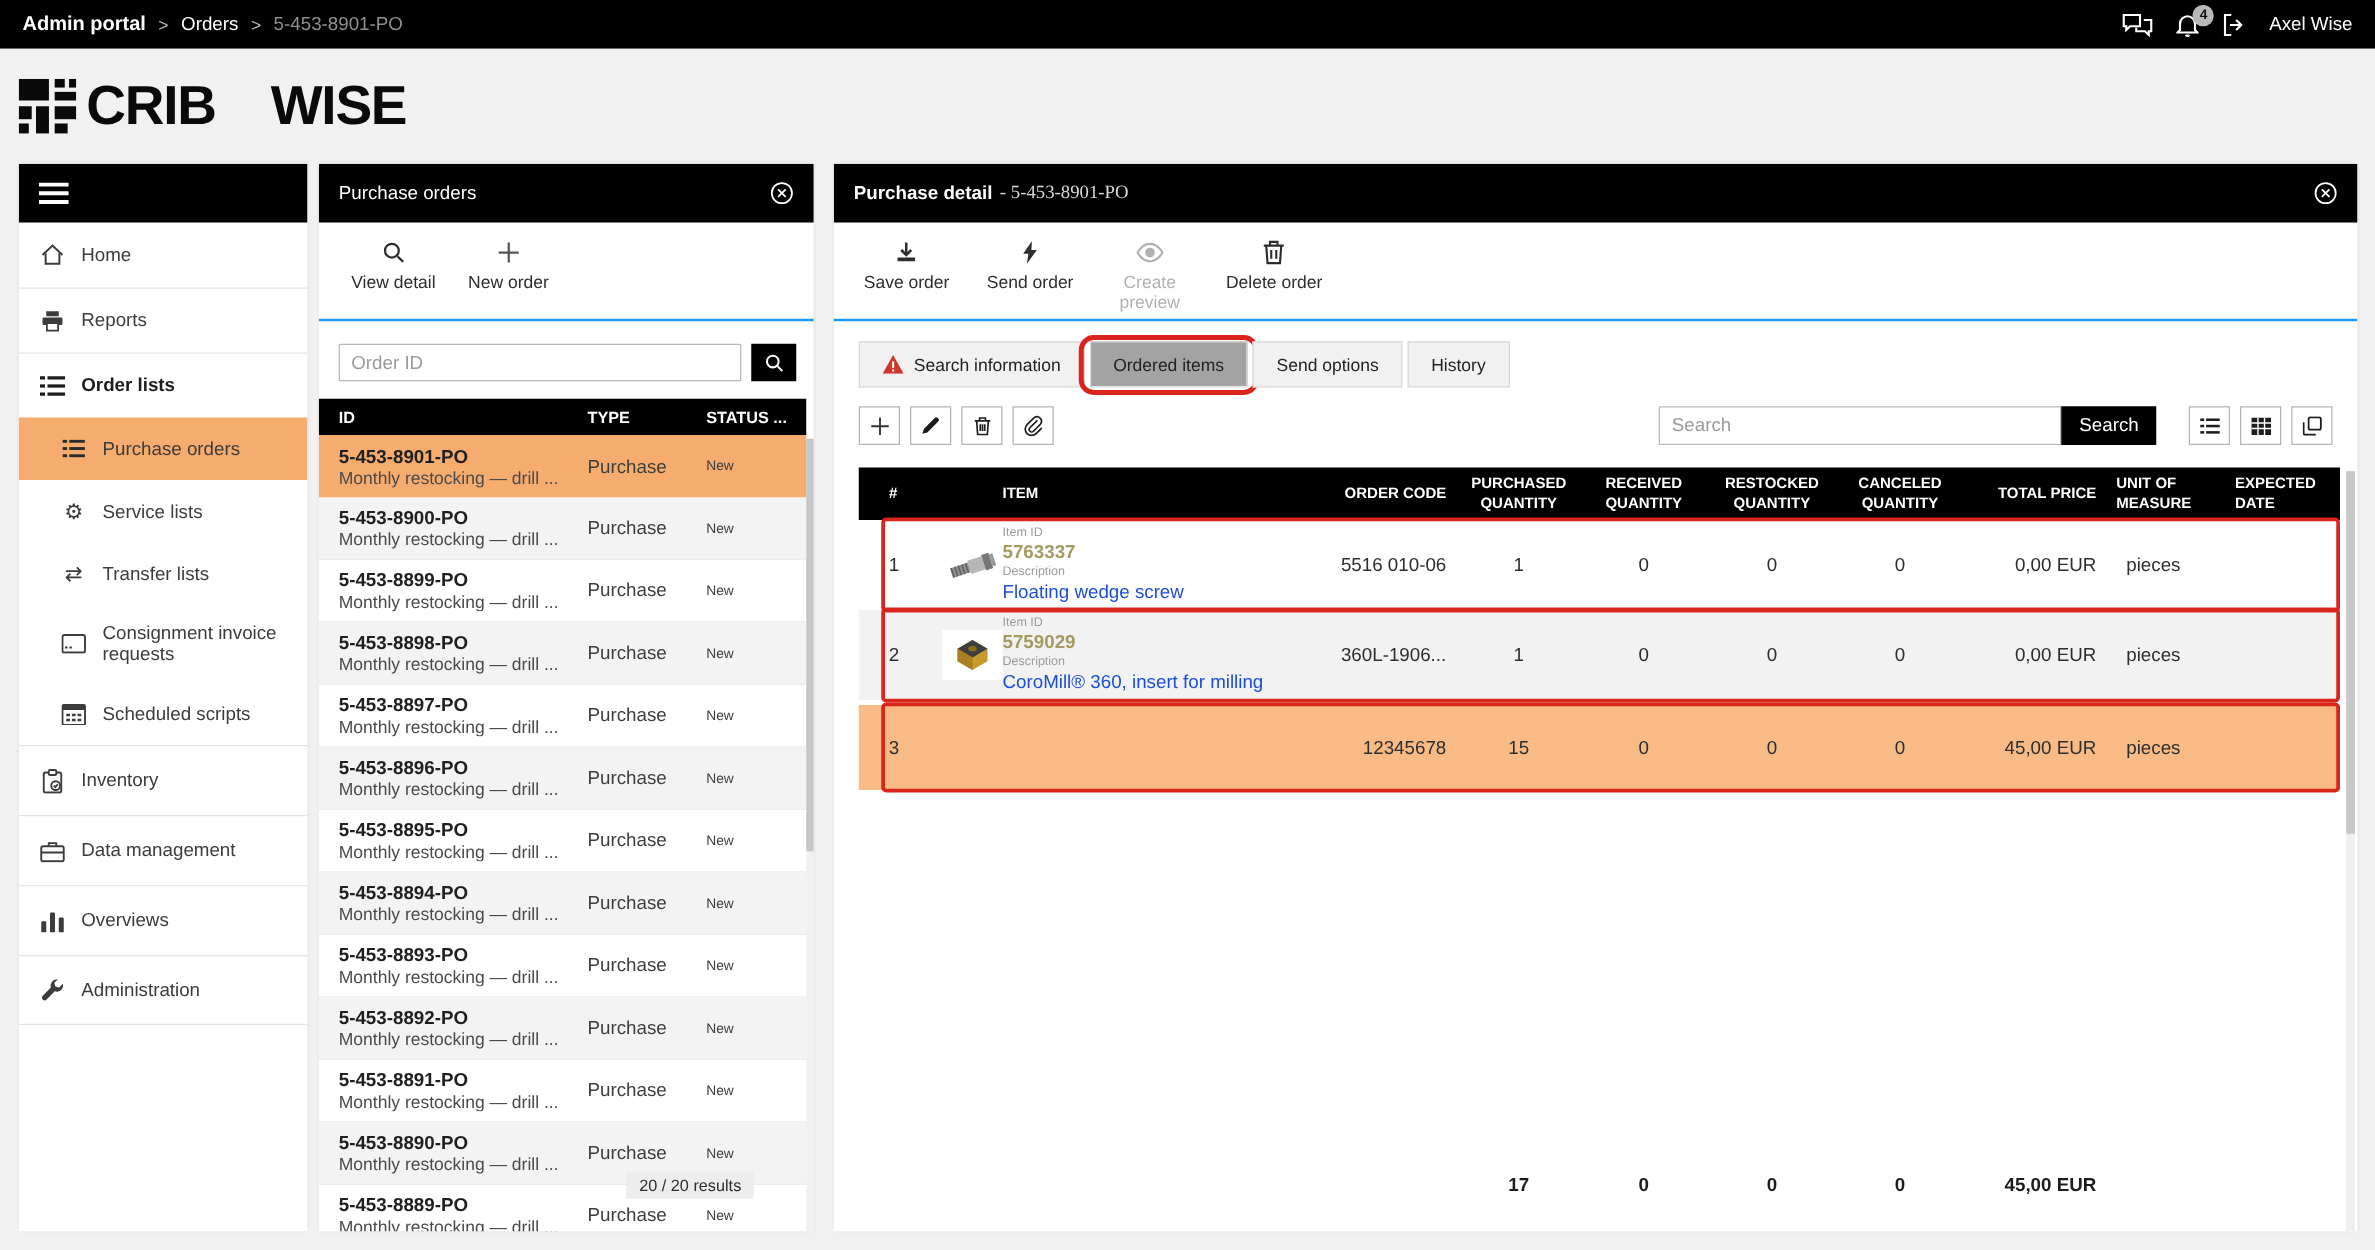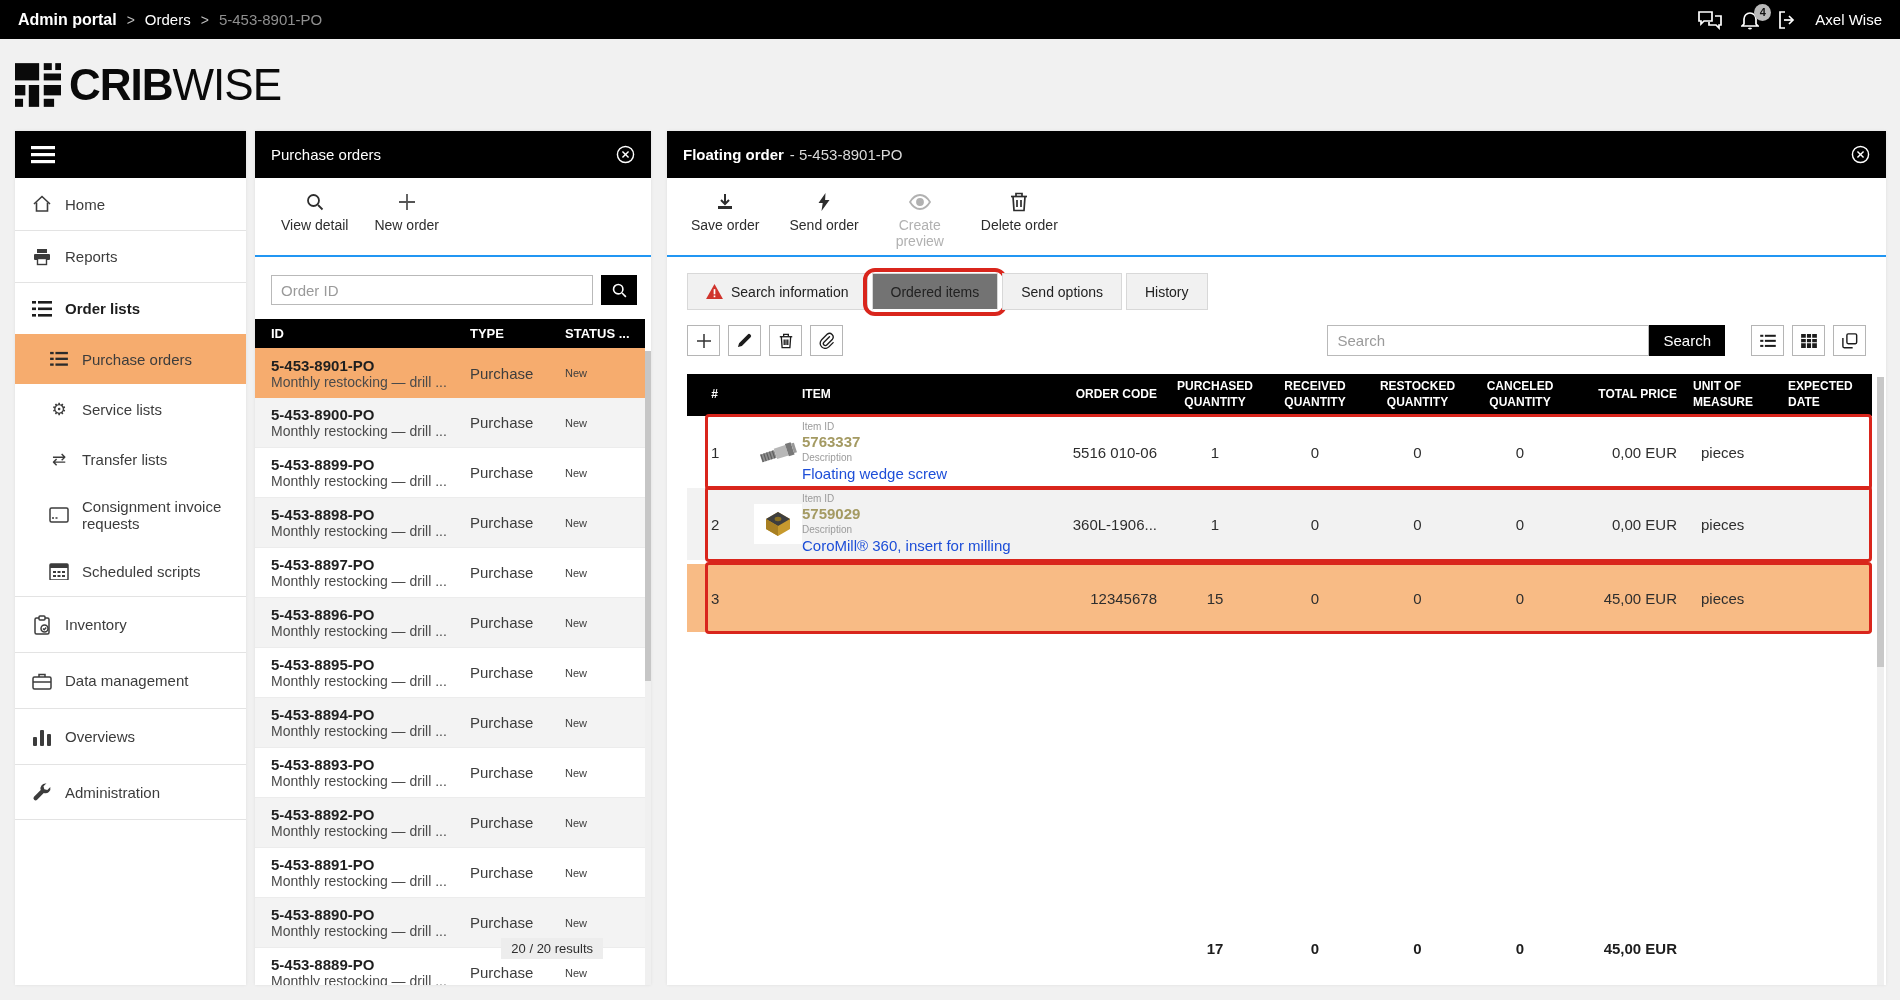--- a/index.html
+++ b/index.html
@@ -15,21 +15,21 @@
   .topbar-right { margin-left:auto; display:flex; align-items:center; gap:18px; }
   .tb-icon { position:relative; display:flex; align-items:center; cursor:pointer; }
   .badge { position:absolute; top:-6px; right:-12px; background:#b9b9b9; color:#111; font-size:11px; font-weight:bold; border-radius:50%; width:17px; height:17px; display:flex; align-items:center; justify-content:center; }
   .user-name { font-size:15px; }
 
   
   .logo-row { position:absolute; left:0; top:39px; width:1900px; height:92px; background:#f1f1f1; display:flex; align-items:center; padding-left:15px; }
   .logo { display:flex; align-items:center; gap:8px; }
   .logo-text { font-size:44px; letter-spacing:-1px; color:#0a0a0a; }
   .logo-bold { font-weight:bold; }
-  .logo-light { font-weight:normal; }
+  .logo-light { font-weight:bold;margin-left:44px; }
 
   
   .panel { position:absolute; top:131px; height:854px; background:#fff; overflow:hidden; box-shadow:0 0 3px rgba(0,0,0,.08); }
   .sidebar { left:15px; width:231px; }
   .panel-mid { left:255px; width:396px; }
   .panel-right { left:667px; width:1219px; }
   .black-head { background:#000; color:#fff; height:47px; display:flex; align-items:center; padding:0 16px; font-size:15px; }
 
   
   .sb-item { display:flex; align-items:center; gap:13px; padding-left:17px; font-size:15px; color:#3c3c3c; cursor:pointer; }
@@ -60,25 +60,25 @@
   .lrow-id { font-size:15px; font-weight:bold; color:#1f1f1f; white-space:nowrap; }
   .lrow-sub { font-size:14px; color:#4a4a4a; white-space:nowrap; }
   .lrow-type { width:95px; font-size:15px; color:#3d3d3d; }
   .lrow-status { width:80px; font-size:11px; color:#3d3d3d; }
   .results-chip { position:absolute; right:48px; bottom:26px; background:#ededed; font-size:13px; color:#2e2e2e; padding:3px 10px; }
   .mp-scroll { position:absolute; right:0; top:220px; bottom:0; width:6px; background:#f0f0f0; }
   .mp-thumb { width:6px; height:330px; background:#c6c6c6; }
 
   
   .rp-title-main { font-weight:bold; }
-  .rp-title-id { color:#d9d9d9; margin-left:6px; }
+  .rp-title-id { color:#d9d9d9; margin-left:6px;font-family:Liberation Serif, serif; }
   .rp-actions { gap:30px; padding-left:24px; }
   .tabs-row { display:flex; margin:16px 0 0 20px; position:relative; }
   .tab { position:relative; display:flex; align-items:center; gap:8px; font-size:14px; color:#222; background:#f1f1f1; border:1px solid #d8d8d8; padding:0 18px; height:37px; cursor:pointer; margin-right:4px; }
-  .tab-active { background:#737373; border-bottom-color:#fff; }
+  .tab-active { background:#a3a3a3; border-bottom-color:#fff; }
   .annot-tab { position:absolute; left:-10px; top:-6px; right:-10px; bottom:-7px; border:4px solid #d9251c; border-radius:12px; pointer-events:none; }
   .toolbar { display:flex; align-items:center; margin:15px 20px 0 20px; }
   .tool-btn { width:33px; height:31px; background:#fff; border:1px solid #b5b5b5; display:flex; align-items:center; justify-content:center; margin-right:8px; cursor:pointer; }
   .toolbar-right { margin-left:auto; display:flex; align-items:center; }
   .rp-search-input { width:322px; height:31px; border:1px solid #b9b9b9; font-size:15px; padding:0 9px; color:#333; }
   .rp-search-input::placeholder { color:#9a9a9a; }
   .rp-search-btn { height:31px; padding:0 14px; background:#000; color:#fff; font-size:15px; border:none; cursor:pointer; margin-right:18px; }
   .view-btn { margin-right:0; margin-left:8px; }
 
   .grid-cols { display:grid; grid-template-columns:55px 1fr 130px 100px 100px 105px 100px 115px 95px 92px; }
@@ -414,21 +414,21 @@
     </div>
 
     <div class="results-chip">20 / 20 results</div>
     <div class="mp-scroll">
         <div class="mp-thumb"></div>
       </div>
   </div>
 
   <div class="panel panel-right">
     <div class="black-head">
-      <span class="rp-title-main">Floating order</span>
+      <span class="rp-title-main">Purchase detail</span>
       <span class="rp-title-id"><span>-</span> <span>5-453-8901-PO</span></span>
       <span class="rp-close">
         <svg width="19" height="19" viewBox="0 0 20 20" fill="none" stroke="#fff" stroke-width="1.5">
             <circle cx="10" cy="10" r="8.5"></circle>
             <path d="M6.8 6.8 l6.4 6.4 M13.2 6.8 l-6.4 6.4"></path>
           </svg>
       </span>
     </div>
 
     <div class="actions-row rp-actions">

